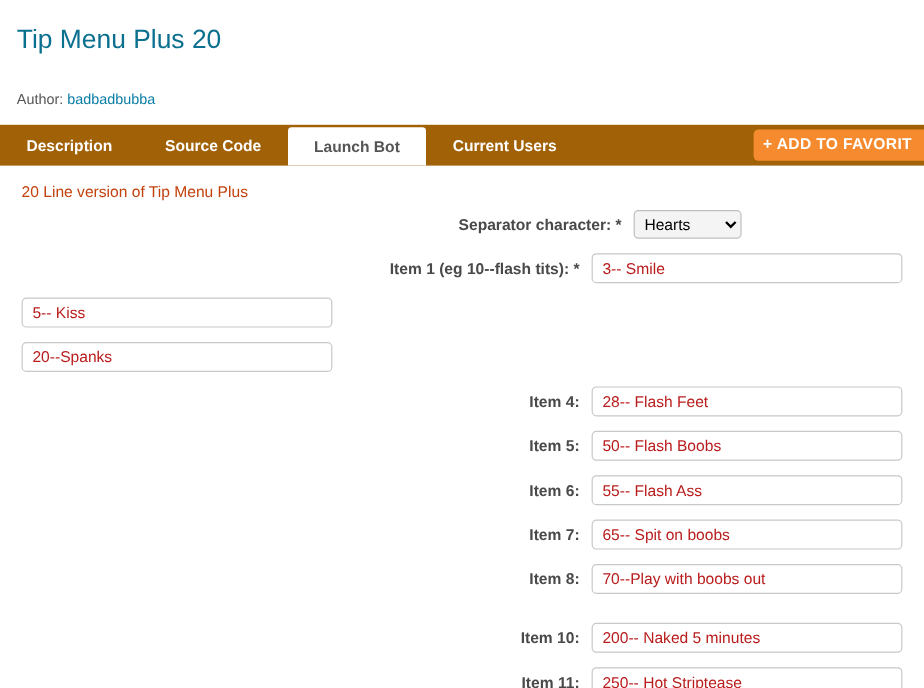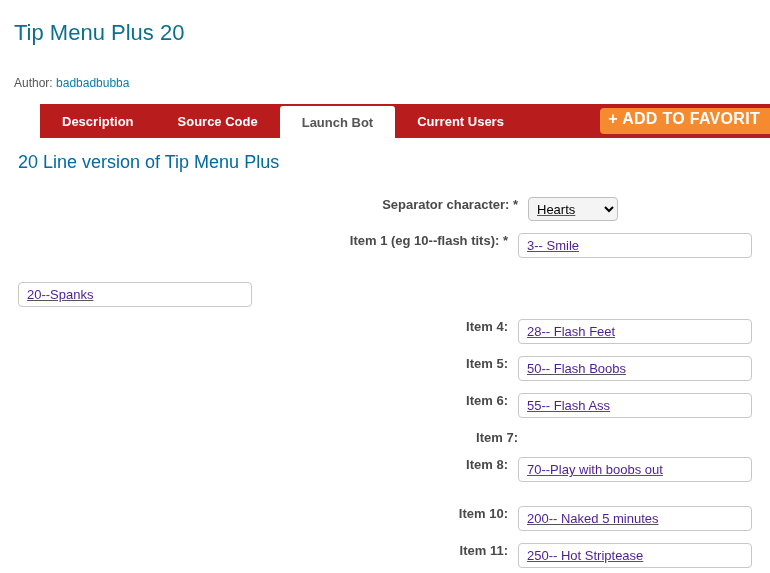--- a/index.html
+++ b/index.html
@@ -23,23 +23,22 @@
     margin-top: 28px;
   }
   .author-link {
     color: #0b7da5;
     text-decoration: none;
     cursor: pointer;
   }
   .tabbar {
     display: flex;
     align-items: stretch;
-    background: #b91c1c;
+    background: #a16207;
     height: 34px;
-    margin-left: 40px;
     position: relative;
   }
   .tab {
     color: #fff;
     font-size: 13px;
     font-weight: 600;
     padding: 0 22px;
     display: flex;
     align-items: center;
     cursor: pointer;
@@ -51,73 +50,73 @@
     border-top-left-radius: 3px;
     border-top-right-radius: 3px;
     margin-top: 2px;
     height: 32px;
   }
   .tabbar-spacer { flex: 1; }
   .add-fav {
     background: #f58b2e;
     color: #fff;
     font-weight: 700;
-    font-size: 16px;
+    font-size: 13px;
     padding: 0 10px 4px 8px;
     display: flex;
     align-items: center;
     border-top-left-radius: 4px;
     border-bottom-left-radius: 4px;
     margin: 4px 0 4px 0;
     cursor: pointer;
     letter-spacing: 0.3px;
     white-space: nowrap;
   }
   .content {
     padding: 14px 18px;
   }
   .desc {
-    font-size: 18px;
-    color: #0369a1;
-    margin-bottom: 24px;
+    font-size: 13px;
+    color: #c2410c;
+    margin-bottom: 8px;
   }
   .form-row {
     display: flex;
+    align-items: center;
     margin-bottom: 12px;
   }
   .form-label {
     width: 510px;
     text-align: right;
     padding-right: 10px;
     font-size: 13px;
     color: #494949;
     font-weight: 600;
   }
   .form-field {
     display: flex;
     align-items: center;
-    text-decoration: underline;
   }
   select.input-select {
     width: 90px;
     height: 24px;
     font-size: 13px;
     border: 1px solid #bfbfbf;
     border-radius: 4px;
     background: #f4f4f4;
     padding: 0 4px;
   }
   input.input-text {
-    width: 234px;
+    width: 259px;
     height: 25px;
     font-size: 13px;
     border: 1px solid #c8c8c8;
     border-radius: 4px;
     padding: 0 8px;
-    color: #4c1d95;
+    color: #b91c1c;
   }
 </style>
 </head>
 <body>
 
 <h1 class="page-title">Tip Menu Plus 20</h1>
 <div class="author-line">
   <span>Author: </span><a class="author-link">badbadbubba</a>
 </div>
 
@@ -142,20 +141,23 @@
     </div>
   </div>
 
   <div class="form-row">
     <div class="form-label">Item 1 (eg 10--flash tits): *</div>
     <div class="form-field">
         <input class="input-text" type="text" value="3-- Smile" style="">
       </div>
   </div>
   <div class="form-row">
+    <div class="form-field">
+        <input class="input-text" type="text" value="5-- Kiss" style="">
+      </div>
   </div>
   <div class="form-row">
     <div class="form-field">
         <input class="input-text" type="text" value="20--Spanks" style="">
       </div>
   </div>
   <div class="form-row">
     <div class="form-label">Item 4:</div>
     <div class="form-field">
         <input class="input-text" type="text" value="28-- Flash Feet" style="">
@@ -168,20 +170,23 @@
       </div>
   </div>
   <div class="form-row">
     <div class="form-label">Item 6:</div>
     <div class="form-field">
         <input class="input-text" type="text" value="55-- Flash Ass" style="">
       </div>
   </div>
   <div class="form-row">
     <div class="form-label">Item 7:</div>
+    <div class="form-field">
+        <input class="input-text" type="text" value="65-- Spit on boobs" style="">
+      </div>
   </div>
   <div class="form-row">
     <div class="form-label">Item 8:</div>
     <div class="form-field">
         <input class="input-text" type="text" value="70--Play with boobs out" style="">
       </div>
   </div>
   <div class="form-row">
   </div>
   <div class="form-row">

